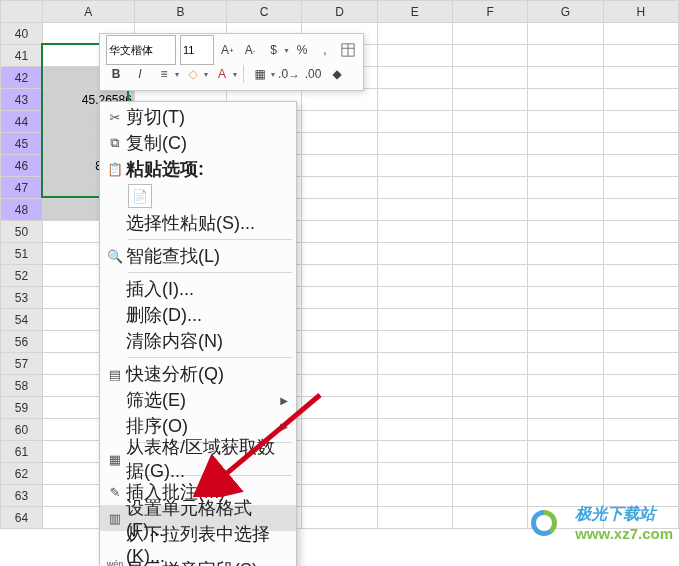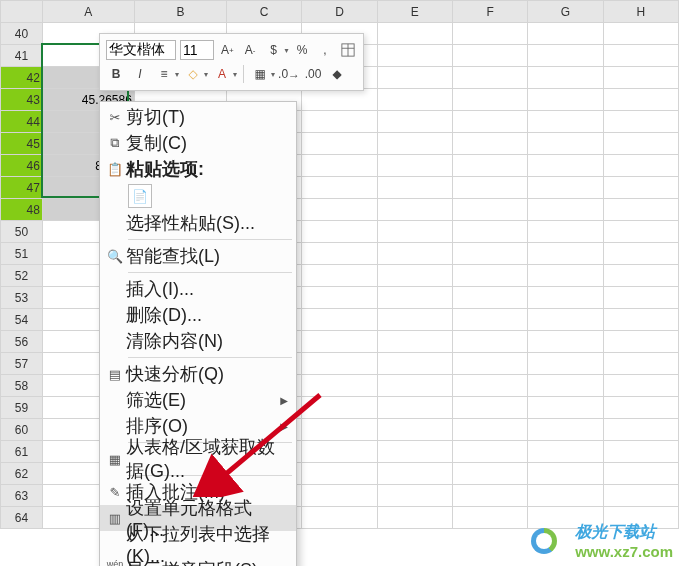--- a/index.html
+++ b/index.html
@@ -39,22 +39,21 @@
     width: 40px;
     text-align: center;
   }
   .sheet th.colhdr {
     height: 20px;
   }
   .sheet td.sel {
     background: #d0d0d0;
   }
   .sheet tr.selRow th.rowhdr {
-    background: #84cc16;
-    text-align: right;
+    background: #c4b5fd;
   }
   .colA { width: 88px; }
   .colB { width: 88px; }
   .colC { width: 72px; }
   .colD { width: 72px; }
   .colE { width: 72px; }
   .colF { width: 72px; }
   .colG { width: 72px; }
   .colH { width: 72px; }
 
@@ -87,22 +86,22 @@
     box-shadow: 2px 2px 6px rgba(0,0,0,0.15);
     padding: 4px 6px;
   }
   .mini-row {
     display: flex;
     align-items: center;
     gap: 4px;
     height: 24px;
   }
   .mini-toolbar select, .mini-toolbar .combo {
-    font-size: 14px;
-    height: 20px;
+    font-size: 11px;
+    height: 30px;
     border: 1px solid #b5b5b5;
     background: #fff;
     padding: 0 2px;
   }
   .font-name { width: 70px; }
   .font-size { width: 34px; }
   .tb-btn {
     width: 20px; height: 20px;
     border: 1px solid transparent;
     display: inline-flex;
@@ -194,21 +193,21 @@
     position: absolute;
     left: 180px;
     top: 387px;
     pointer-events: none;
   }
 
   
   .watermark {
     position: absolute;
     right: 6px;
-    bottom: 6px;
+    bottom: 24px;
     display: flex;
     align-items: center;
     gap: 18px;
     font-size: 16px;
     color: #3fa7e0;
     font-style: italic;
     font-weight: bold;
   }
   .watermark .sub {
     font-size: 15px;

